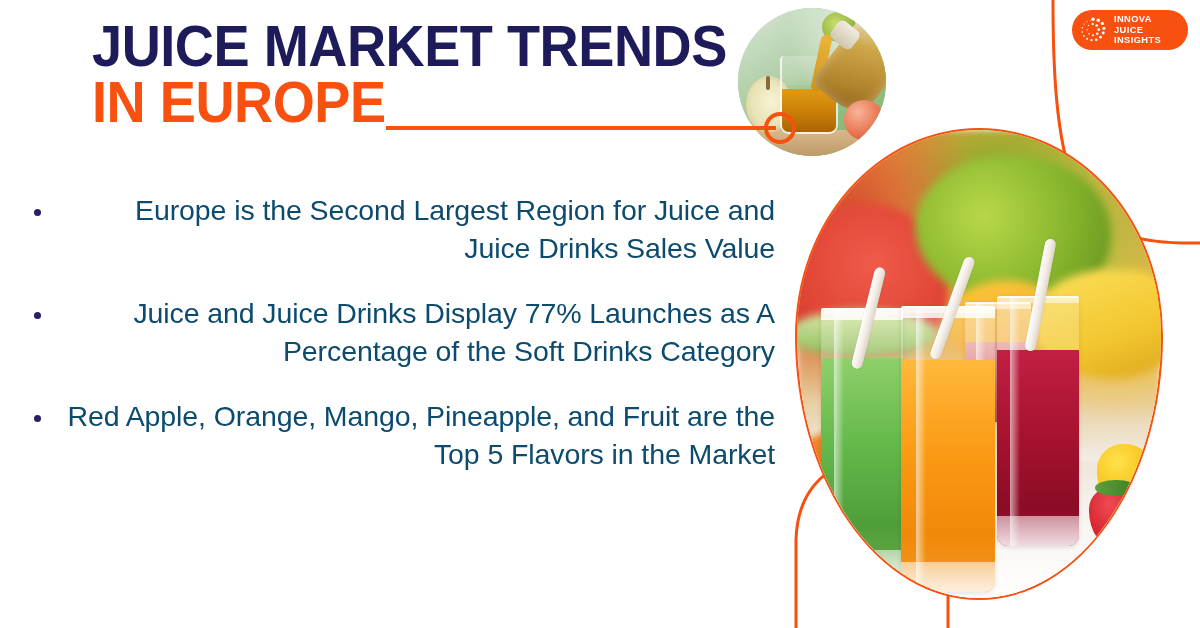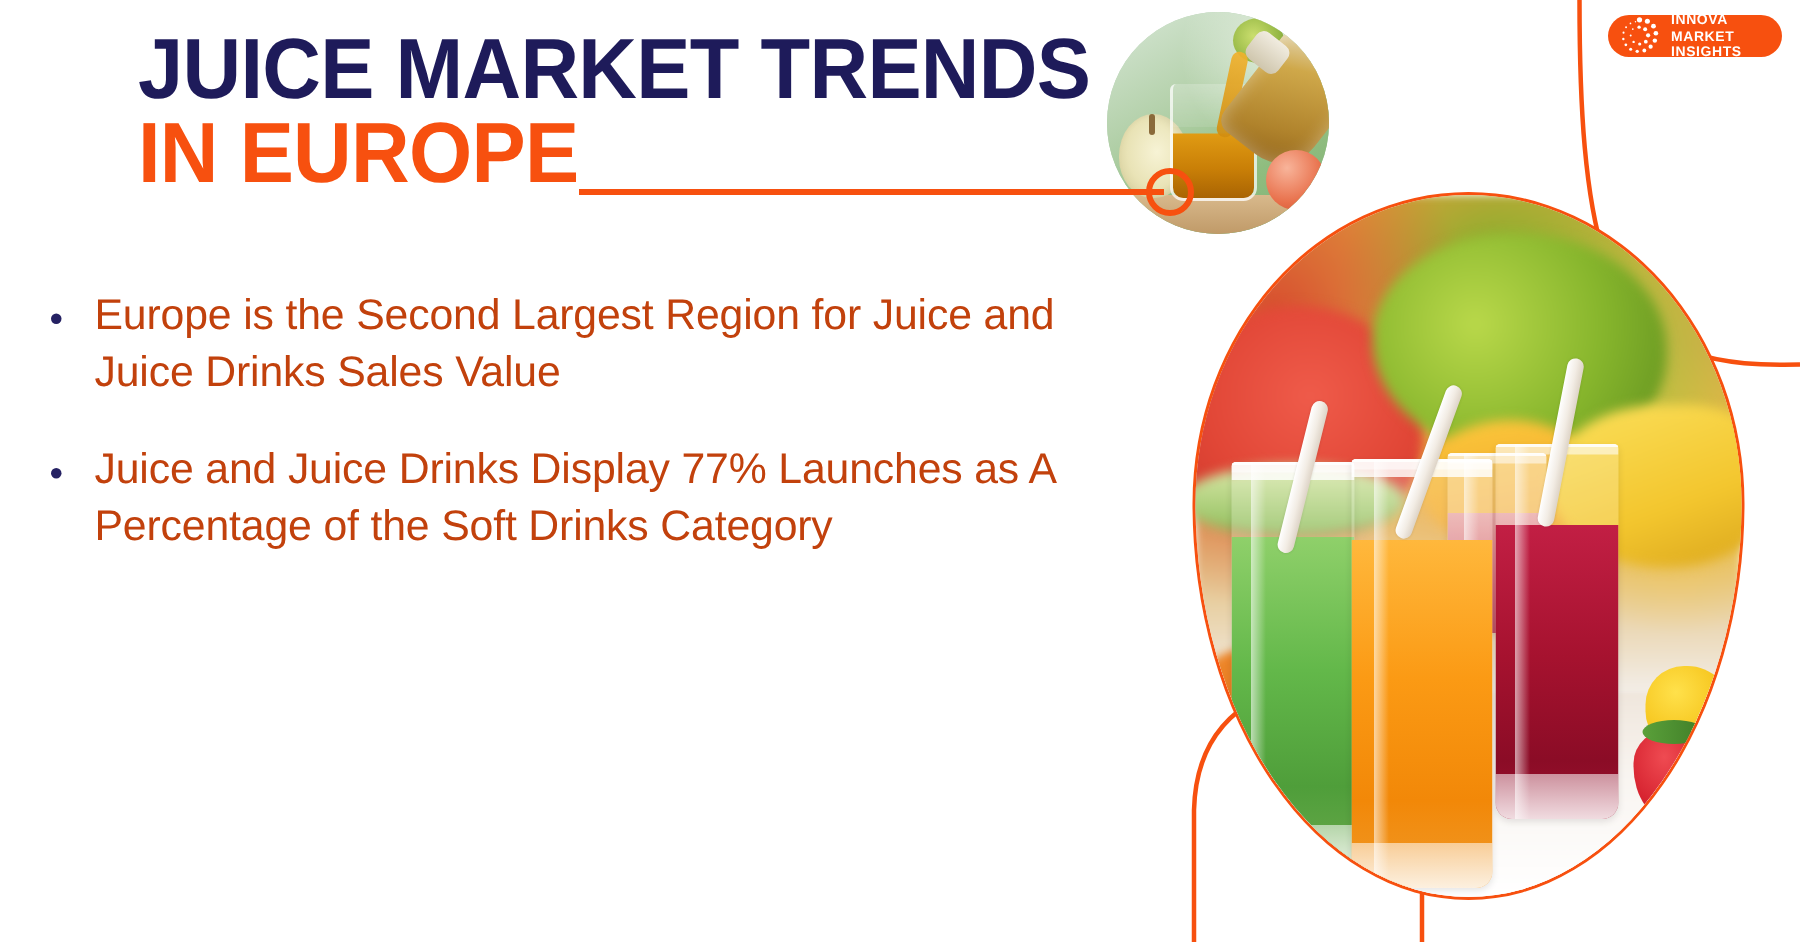--- a/index.html
+++ b/index.html
@@ -63,26 +63,27 @@
     margin-bottom:28px;
   }
   .bullet-dot{
     flex:0 0 auto;
     width:7px; height:7px;
     border-radius:50%;
     background:#252163;
     margin:17px 22px 0 6px;
   }
   .bullet-text{
-    color:#c2410c;
+    color:#0c4a6e;
     font-size:28.5px;
     line-height:1.32;
     font-weight:400;
     letter-spacing:-0.1px;
     max-width:712px;
+    text-align:right;
   }
 
   
   .pour-circle{
     position:absolute;
     left:738px; top:8px;
     width:148px; height:148px;
     border-radius:50%;
     overflow:hidden;
     background:
@@ -332,21 +333,21 @@
     border-radius:46% 54% 50% 50%;
     background:radial-gradient(circle at 35% 30%, #ffe14b 0%, #f5c218 60%, #d79d0b 100%);
   }
 
   
   .decor{ position:absolute; inset:0; pointer-events:none; }
 
   
   .logo{
     position:absolute; right:12px; top:10px;
-    width:116px; height:28px;
+    width:116px; height:40px;
     background:#f7500f;
     border-radius:20px;
     display:flex; align-items:center;
     padding:0 8px 0 7px;
     gap:7px;
   }
   .logo-mark{ width:28px; height:28px; flex:0 0 auto; }
   .logo-text{
     color:#ffffff;
     font-size:9.3px;
@@ -445,20 +446,24 @@
   <div class="rule-ring"></div>
 
   <div class="bullets">
     <div class="bullet-row">
       <span class="bullet-dot"></span>
       <span class="bullet-text">Europe is the Second Largest Region for Juice and Juice Drinks Sales Value</span>
     </div>
     <div class="bullet-row">
       <span class="bullet-dot"></span>
       <span class="bullet-text">Juice and Juice Drinks Display 77% Launches as A Percentage of the Soft Drinks Category</span>
+    </div>
+    <div class="bullet-row">
+      <span class="bullet-dot"></span>
+      <span class="bullet-text">Red Apple, Orange, Mango, Pineapple, and Fruit are the Top 5 Flavors in the Market</span>
     </div>
   </div>
 
   <div class="logo">
     <svg class="logo-mark" viewBox="0 0 40 40" fill="#ffffff">
       <circle cx="20" cy="4.6" r="2.5"></circle>
       <circle cx="27.5" cy="6.0" r="2.4"></circle>
       <circle cx="33.3" cy="10.6" r="2.3"></circle>
       <circle cx="35.6" cy="17.4" r="2.2"></circle>
       <circle cx="34.6" cy="24.4" r="2.1"></circle>
@@ -476,18 +481,18 @@
       <circle cx="19.6" cy="11.6" r="1.6"></circle>
       <circle cx="25.4" cy="13.6" r="1.9"></circle>
       <circle cx="28.2" cy="19.4" r="2.0"></circle>
       <circle cx="26.0" cy="25.4" r="1.8"></circle>
       <circle cx="20.2" cy="27.6" r="1.5"></circle>
       <circle cx="14.4" cy="25.6" r="1.15"></circle>
       <circle cx="11.6" cy="19.6" r="0.95"></circle>
     </svg>
     <div class="logo-text">
       <span>INNOVA</span>
-      <span>MARKET</span>
+      <span>JUICE</span>
       <span>INSIGHTS</span>
     </div>
   </div>
 
 </div>
 
 </body></html>

